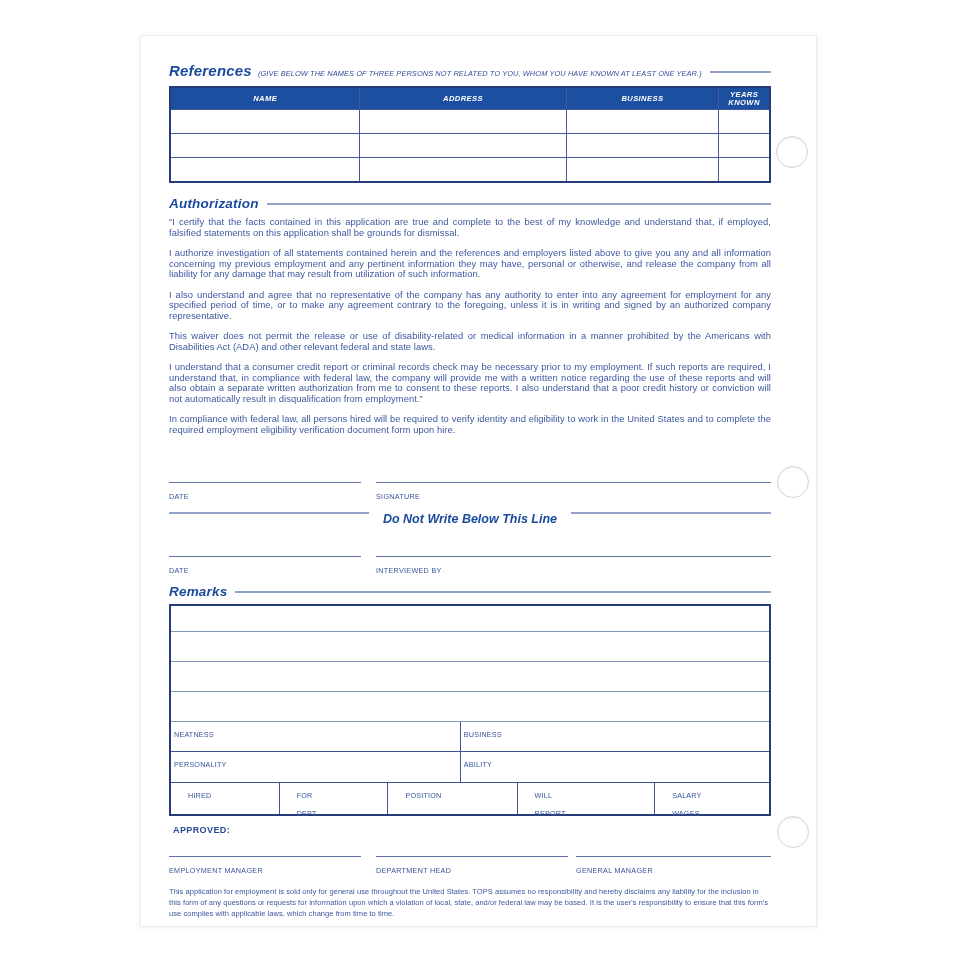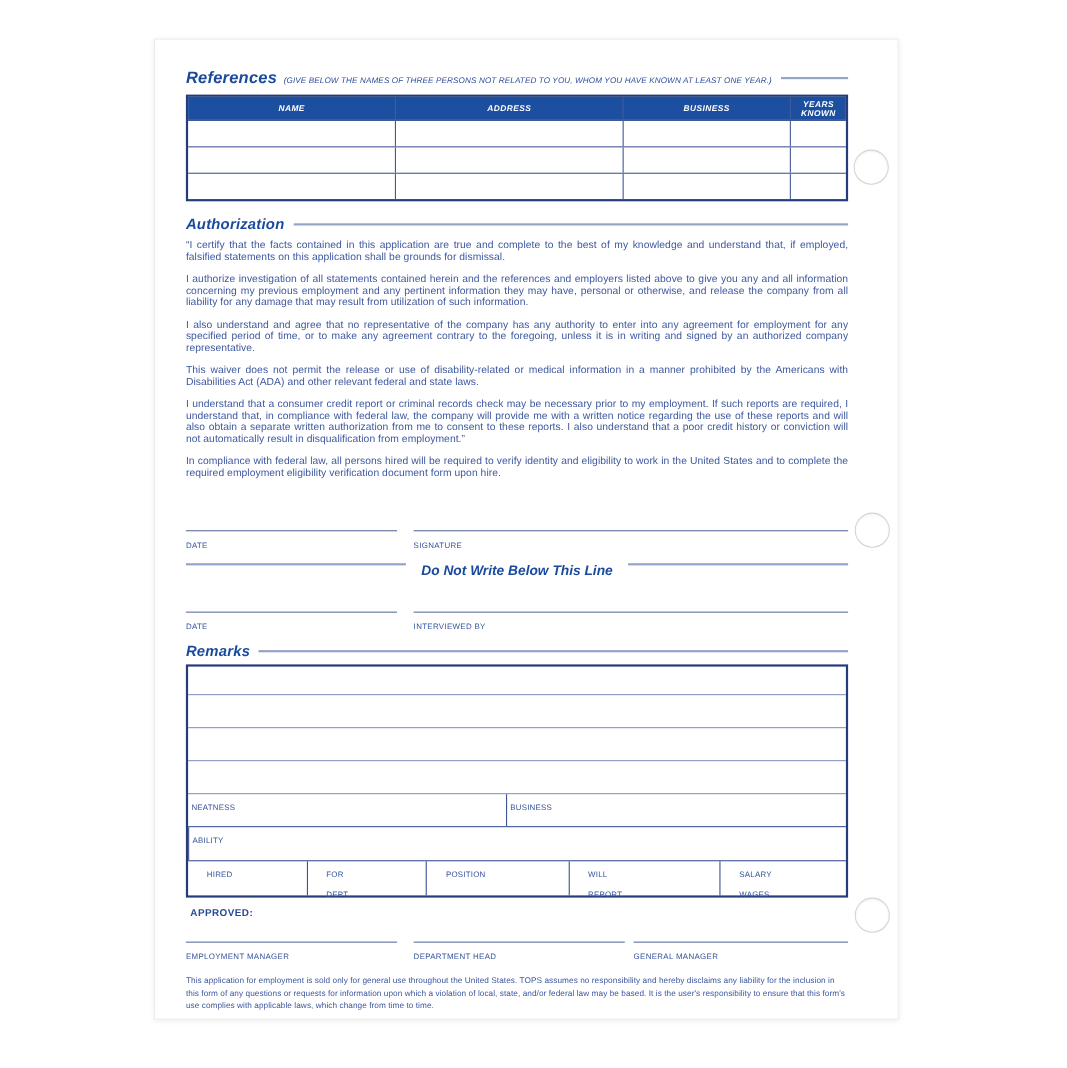--- a/index.html
+++ b/index.html
@@ -181,20 +181,23 @@
       <div class="eval-row">
         <div class="eval-cell left">
           <span class="cell-label">NEATNESS</span>
         </div>
         <div class="eval-cell right">
           <span class="cell-label">BUSINESS</span>
         </div>
       </div>
 
       <div class="eval-row r2">
+        <div class="eval-cell left">
+          <span class="cell-label">PERSONALITY</span>
+        </div>
         <div class="eval-cell right">
           <span class="cell-label">ABILITY</span>
         </div>
       </div>
 
       <div class="bottom-row">
         <div class="b-cell b1">
           <span class="cell-label">HIRED</span>
         </div>
         <div class="b-cell b2">

